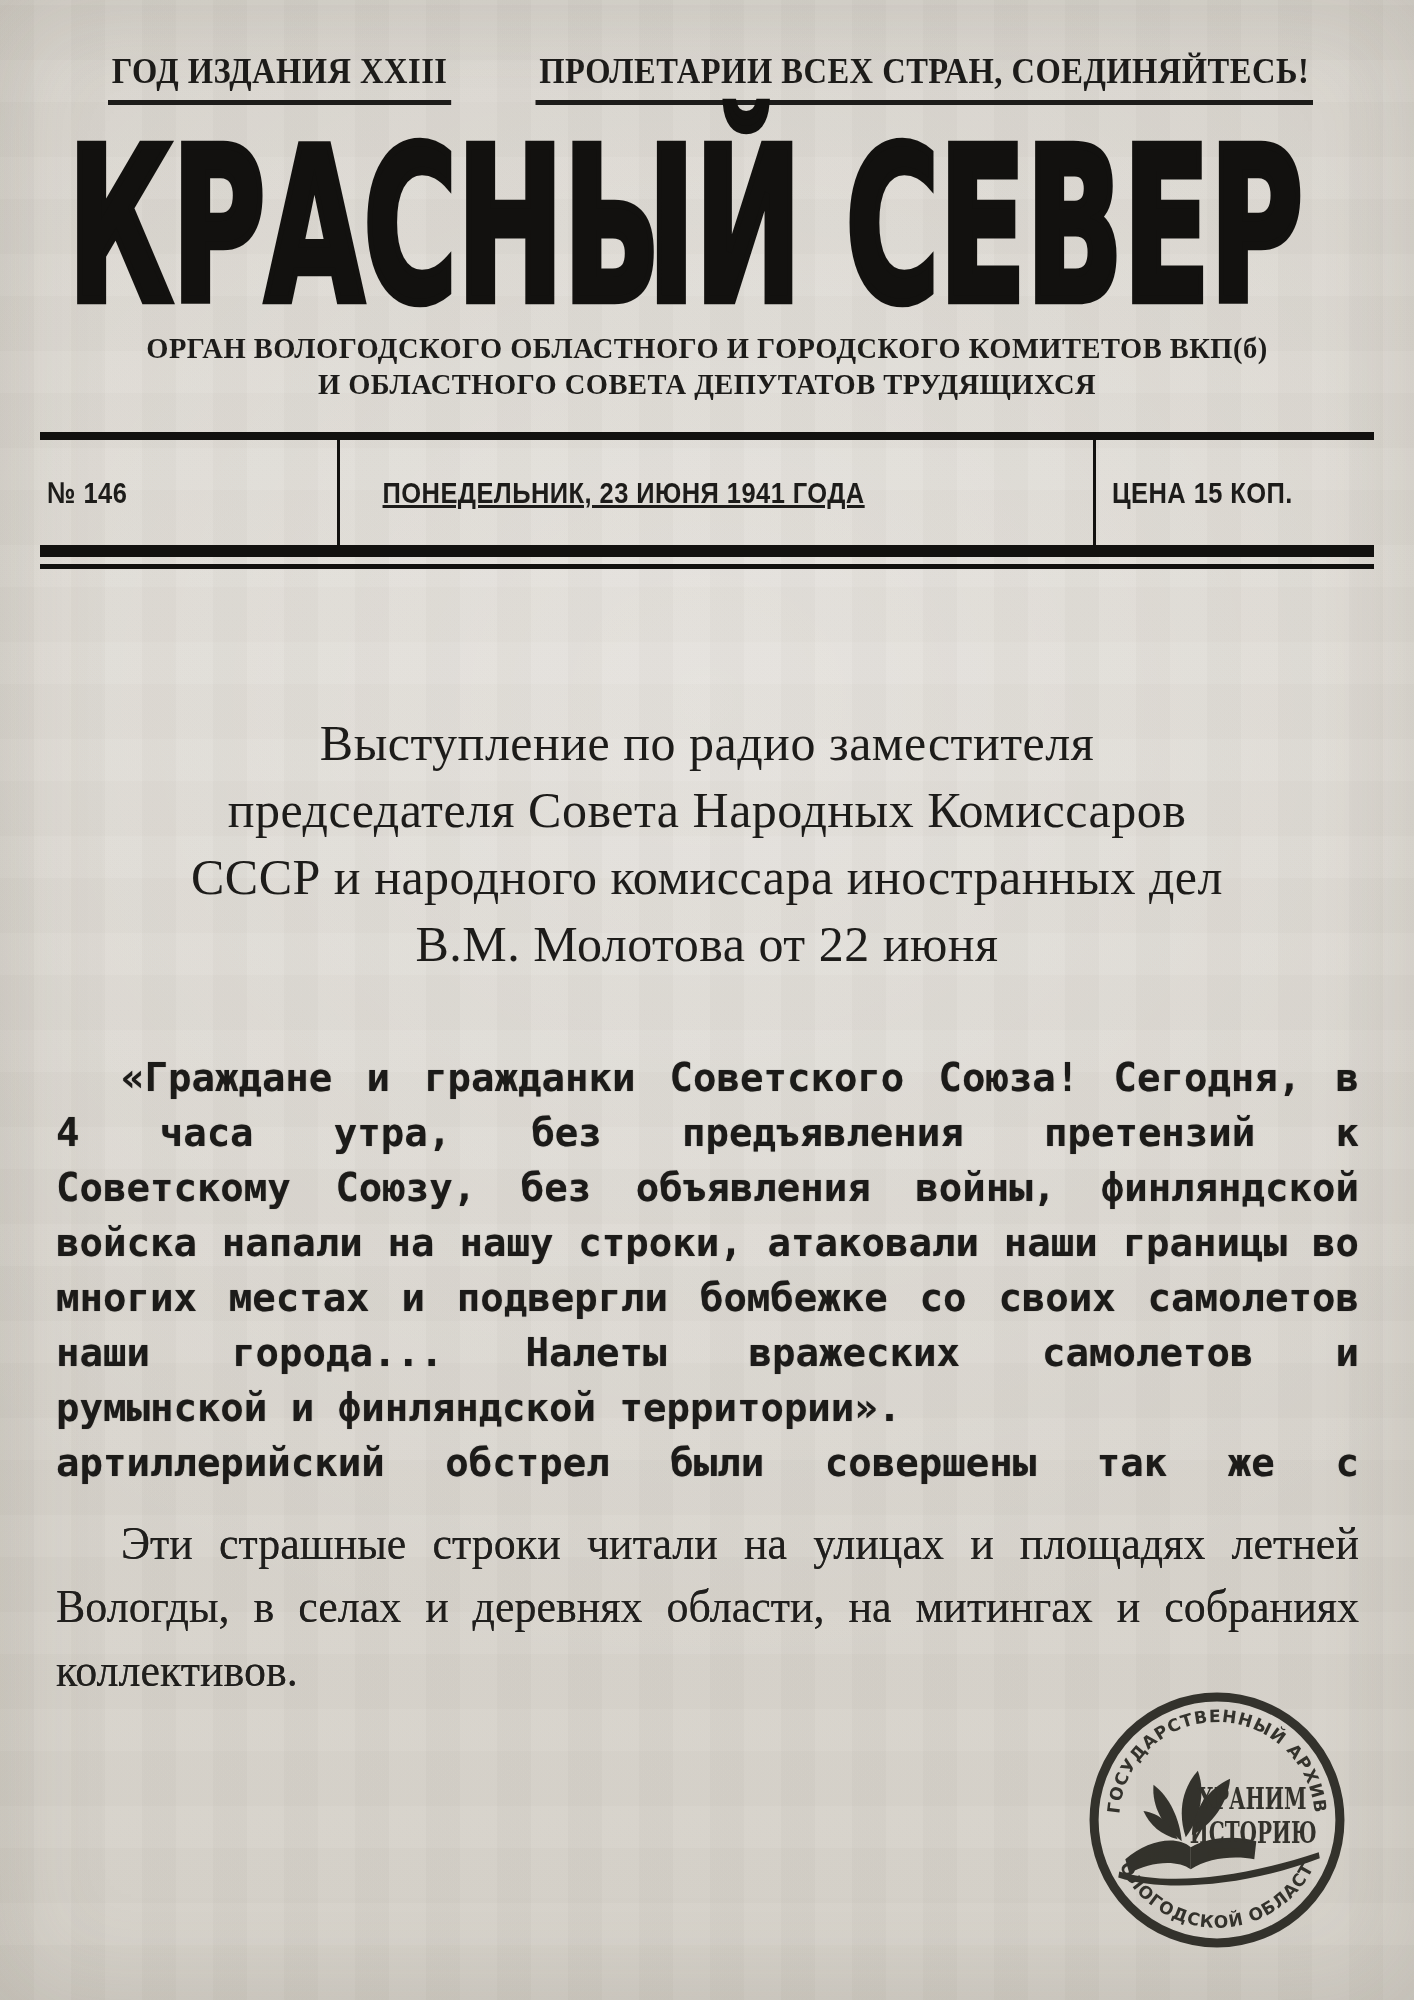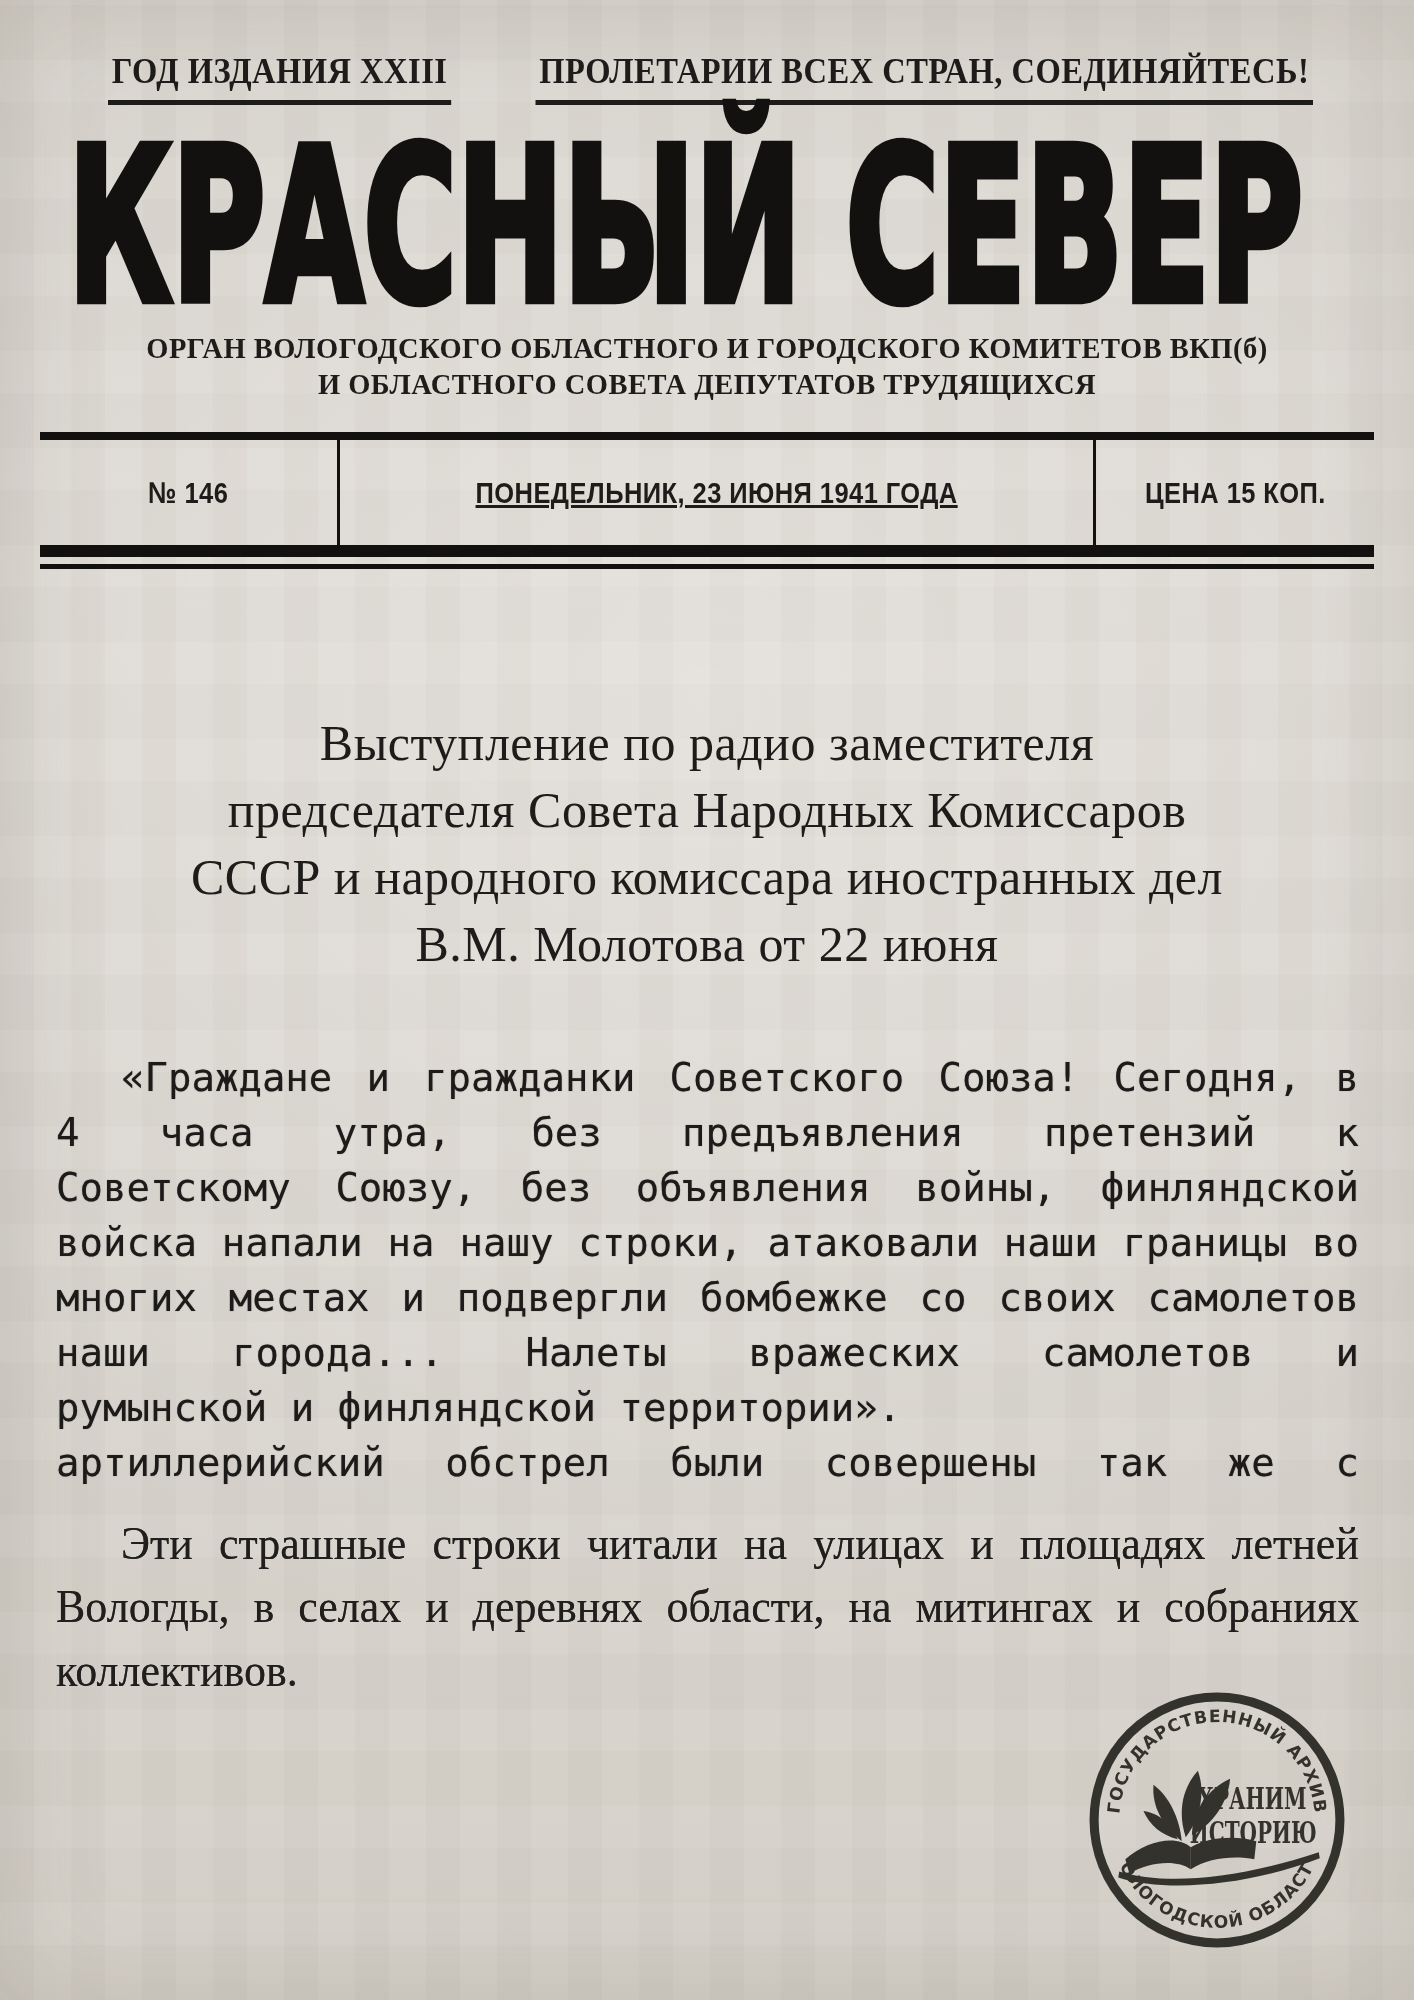--- a/index.html
+++ b/index.html
@@ -43,39 +43,39 @@
   }
   .subtitle .line{text-align:center;transform:scaleX(.95);transform-origin:center;}
   
   .issue-bar{
     position:absolute;top:432px;left:40px;width:1334px;height:113px;
     border-top:8px solid #12110f;
     display:grid;grid-template-columns:297px 759px 278px;
     box-sizing:border-box;
   }
   .issue-bar .cell{
-    display:flex;align-items:center;justify-content:center;
+    display:flex;align-items:center;
     font-family:"Liberation Sans", sans-serif;
     font-weight:bold;font-size:30px;letter-spacing:.5px;
   }
   .issue-bar .cell span{transform:scaleX(.85);white-space:nowrap;}
   .issue-bar .cell.mid{border-left:3px solid #12110f;border-right:3px solid #12110f;text-decoration:underline;}
   .rule-thick{position:absolute;top:545px;left:40px;width:1334px;height:12px;background:#12110f;}
   .rule-thin{position:absolute;top:564px;left:40px;width:1334px;height:5px;background:#12110f;}
   
   .headline{
     position:absolute;top:710px;left:40px;width:1334px;
     font-weight:normal;font-size:50px;line-height:67px;letter-spacing:.5px;
   }
   .headline .line{text-align:center;}
   
   .speech{
     position:absolute;top:1050px;left:56px;width:1303px;
     font-family:"DejaVu Sans Mono", monospace;
-    font-weight:normal;font-size:39px;line-height:55px;
+    font-weight:bold;font-size:39px;line-height:55px;
     color:#1c1b19;
     text-shadow:0 0 1px rgba(25,24,22,.55);
   }
   .speech .line.first{padding-left:65px;}
   
   .closing{
     position:absolute;top:1512px;left:56px;width:1303px;
     font-size:44px;line-height:60px;
     color:#201f1d;
     text-shadow:0 0 .6px rgba(30,28,26,.8);

